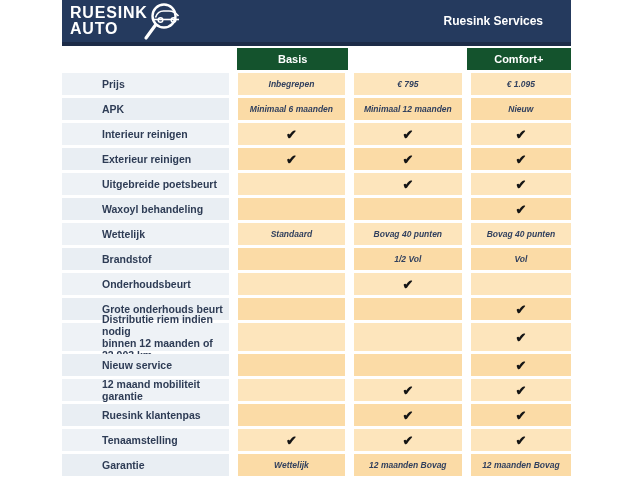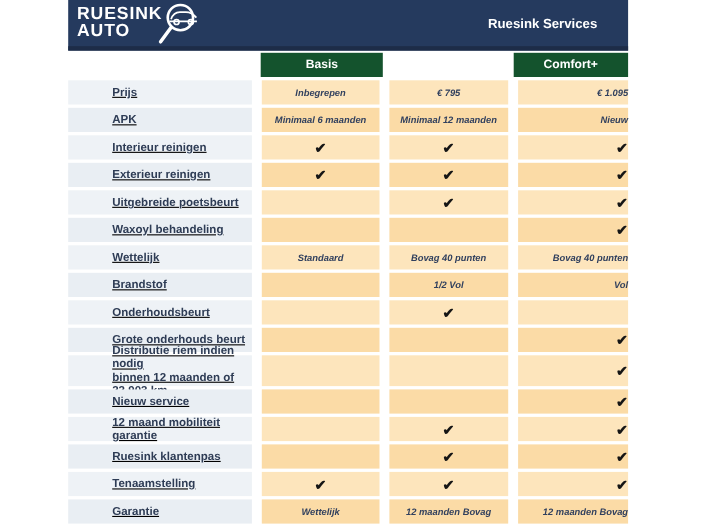--- a/index.html
+++ b/index.html
@@ -29,28 +29,28 @@
   }
   .chcell:nth-child(2) { width:112px; }
   .chcell:nth-child(3) { width:113px;margin-top:27px; }
   .chcell:nth-child(4) { width:105px; }
 
   
   .trow { display:flex; margin-top:3px; height:22px; }
   .trow.tall { height:28px; }
   .lcell {
     width:173px; box-sizing:border-box; padding-left:40px;
-    display:flex; align-items:center;text-decoration:underline;
+    display:flex; align-items:center;
   }
   .lbl { font-size:10.5px; font-weight:bold; color:#2e3c55;
          line-height:12px; white-space:pre-line; }
   .vcell { margin-left:9px; display:flex; align-items:center; justify-content:center; }
   .vcell:nth-child(2) { width:112px; }
   .vcell:nth-child(3) { width:113px; }
-  .vcell:nth-child(4) { width:105px;justify-content:flex-end; }
+  .vcell:nth-child(4) { width:105px; }
   .trow:nth-child(odd)  .lcell { background:#eef2f6; }
   .trow:nth-child(odd)  .vcell { background:#fde5bc; }
   .trow:nth-child(even) .lcell { background:#e9eef3; }
   .trow:nth-child(even) .vcell { background:#fbdba6; }
   .val { font-size:8.5px; font-weight:bold; font-style:italic; color:#31405e; }
   .check { font-size:13px; color:#151515; line-height:1; font-weight:bold; }
 </style>
 </head>
 <body>
 

